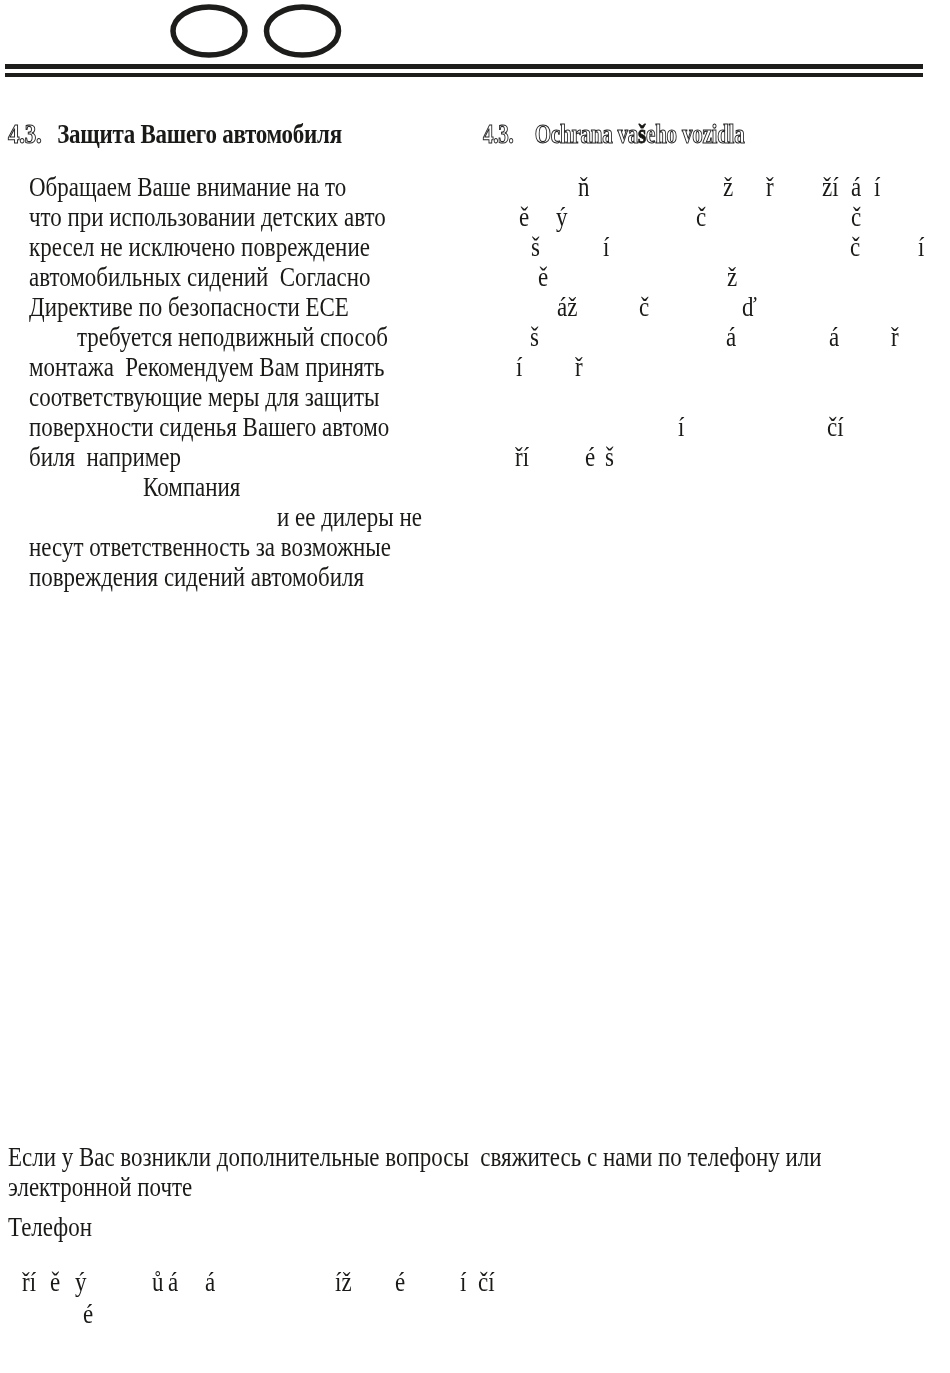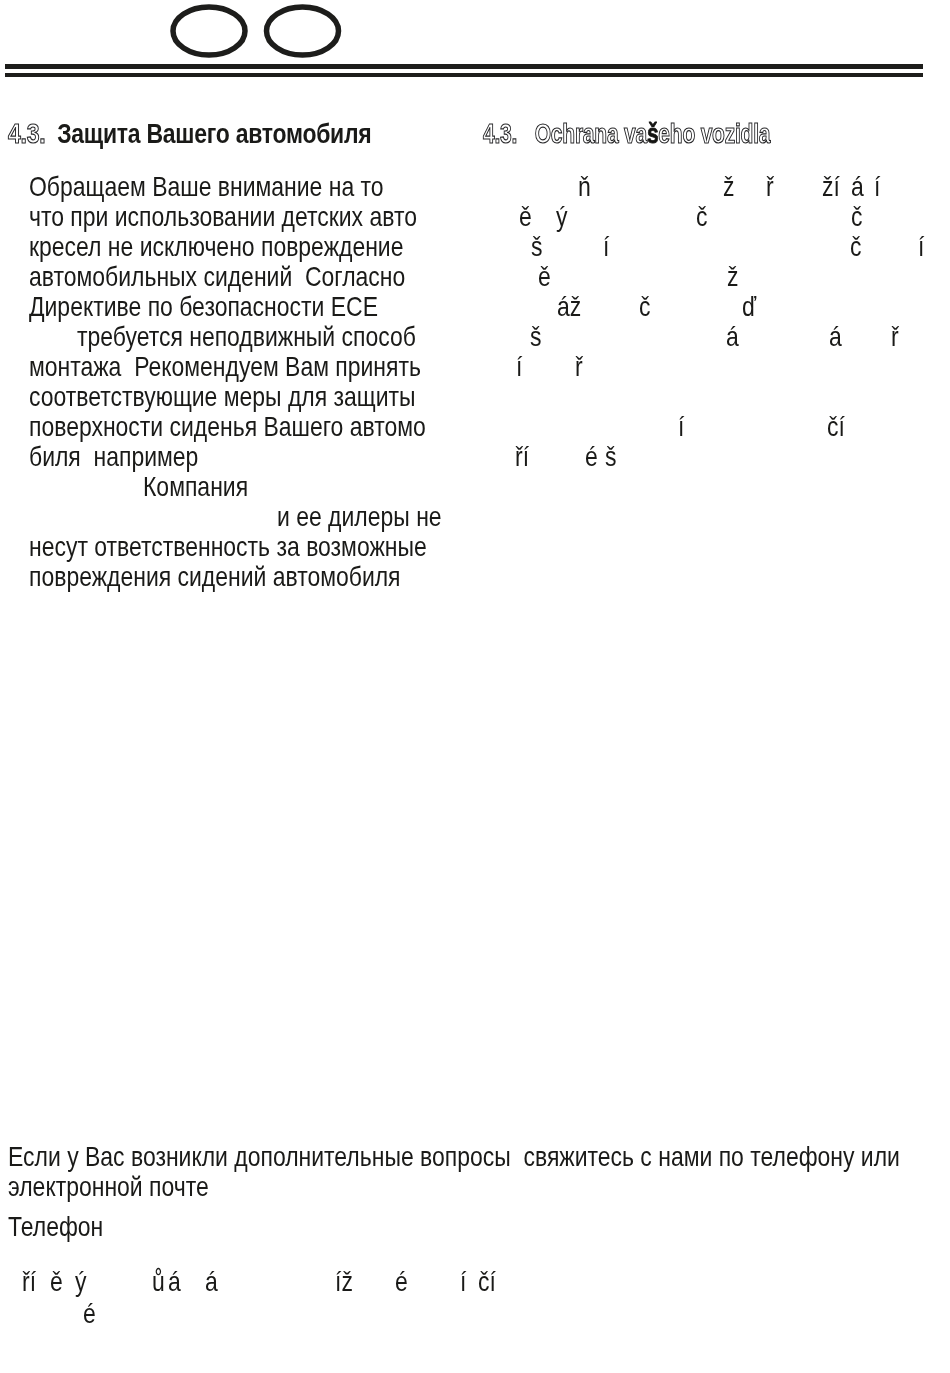--- a/index.html
+++ b/index.html
@@ -1,18 +1,18 @@
 <!DOCTYPE html>
 <html><head>
 <meta charset="utf-8">
 <style>
   html,body { margin:0; padding:0; background:#ffffff; }
   .page {
     position:relative; width:950px; height:1373px; background:#ffffff;
-    overflow:hidden; font-family:Liberation Sans, sans-serif; color:#1a1a18;
+    overflow:hidden; font-family:Liberation Serif, serif; color:#1a1a18;
   }
   
   .txt {
     position:absolute; white-space:pre; font-size:28px; line-height:30px;
     transform:scaleX(0.82); transform-origin:0 0; color:#1a1a18;
   }
   .heading {
     position:absolute; top:119px; font-weight:bold; font-size:28px; line-height:30px;
     white-space:pre; transform:scaleX(0.82); transform-origin:0 0; letter-spacing:-0.3px;
   }

